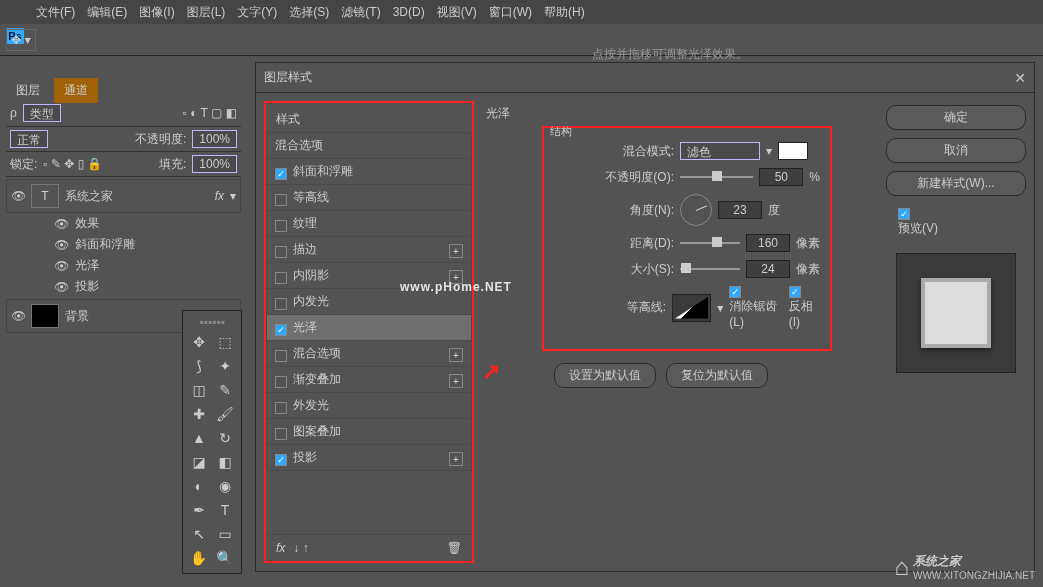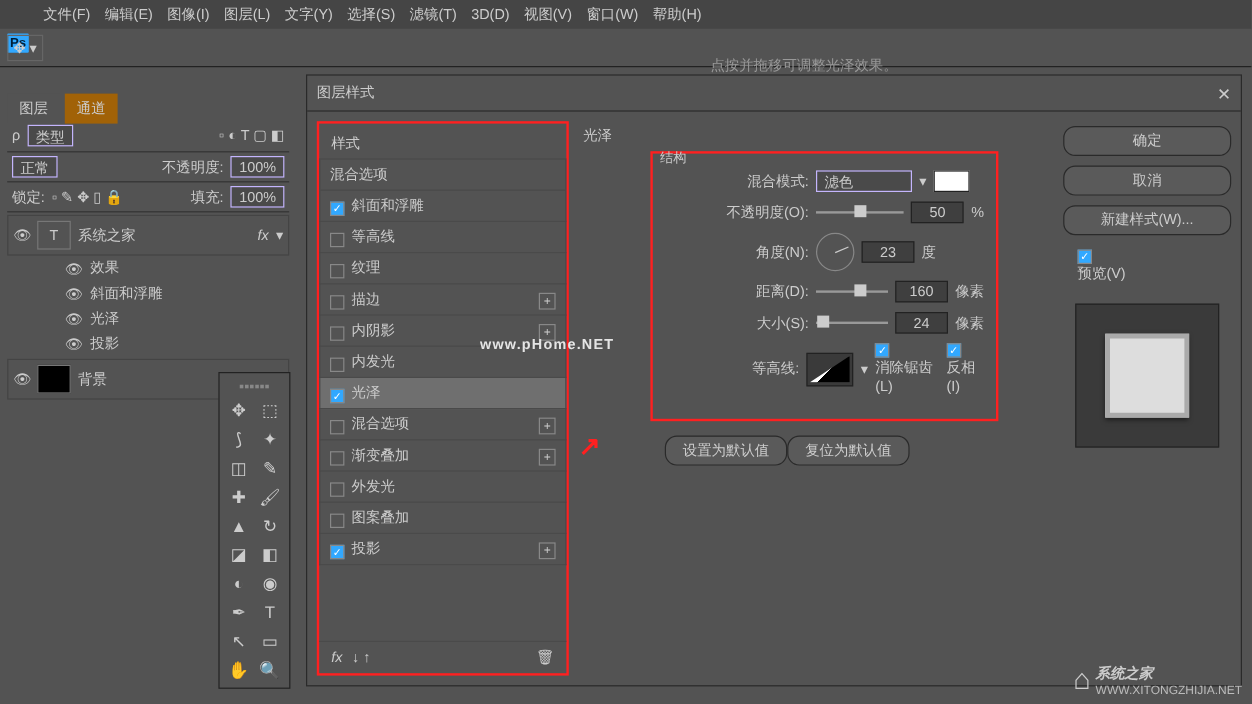--- a/index.html
+++ b/index.html
@@ -45,21 +45,21 @@
 .form-row { display:flex; align-items:center; margin:8px 0; gap:6px; }
 .form-row .lbl { width:72px; text-align:right;margin-left:48px; }
 .slider { flex:1; height:2px; background:#999; position:relative; }
 .slider .handle { position:absolute; top:-5px; width:10px; height:10px; background:#ccc; transform:translateX(-50%);}
 .numbox { background:#3f3f3f; border:1px solid #222; width:44px; padding:1px 3px; text-align:center; }
 .colorbox { width:30px; height:18px; background:#fff; border:1px solid #222; }
 .angle-dial { width:32px; height:32px; border:1px solid #888; border-radius:50%; position:relative; }
 .angle-dial .hand { position:absolute; left:50%; top:50%; width:12px; height:1px; background:#ccc; transform-origin:left; transform:rotate(-23deg);}
 .curve-box { width:44px; height:28px; background:#3a3a3a; border:1px solid #222; position:relative; }
 .curve-box::before { content:""; position:absolute; left:2px; bottom:2px; right:2px; top:2px; background:linear-gradient(135deg,#fff 0%,#fff 50%,#000 50%,#000 100%); clip-path:polygon(0 100%,100% 0,100% 100%);}
-.btn-row { display:flex; margin-top:12px; margin-left:72px;}
+.btn-row { display:flex; gap:10px; margin-top:12px; margin-left:72px;}
 .ps-btn { border:1px solid #2a2a2a; background:#5a5a5a; padding:3px 14px; border-radius:10px; cursor:pointer; }
 .right-col { width:140px; display:flex; flex-direction:column; gap:8px; align-items:stretch; padding-top:4px;}
 .right-col .ps-btn { text-align:center; }
 .preview-box { width:120px; height:120px; background:#3a3a3a; border:1px solid #222; margin-top:8px; display:flex; align-items:center; justify-content:center; align-self:center;}
 .preview-inner { width:70px; height:70px; background:#ddd; box-shadow:inset 0 0 0 4px #aaa,0 2px 4px rgba(0,0,0,.5); }
 .arrow { position:absolute; left:0px; top:258px; color:#ff2020; font-size:22px; font-weight:bold; }
 .close-x { font-size:14px; cursor:pointer; }
 .watermark { position:absolute; left:400px; top:280px; color:#e5e5e5; font-weight:bold; letter-spacing:1px; }
 .footer-logo { position:absolute; right:8px; bottom:6px; display:flex; align-items:center; gap:4px; color:#fff; font-weight:bold; font-style:italic;}
 .footer-logo .house { font-size:24px; }

